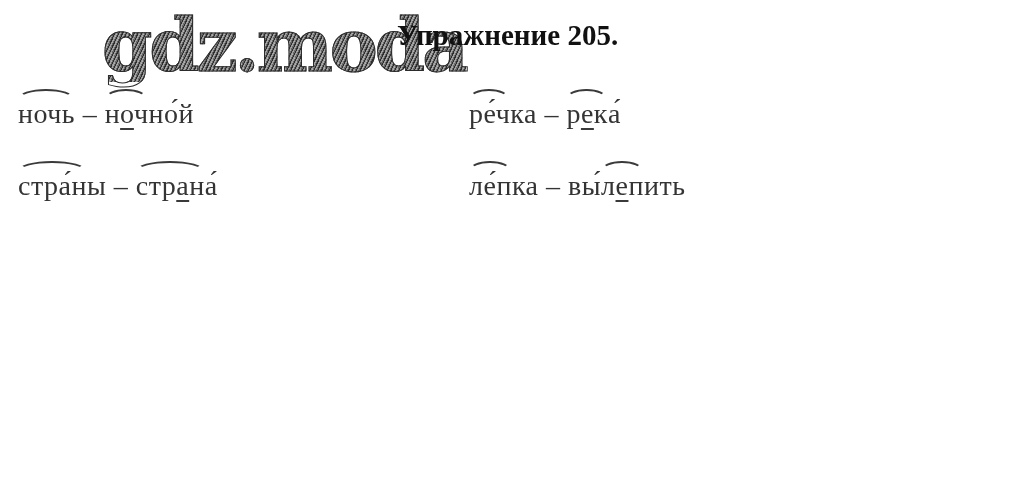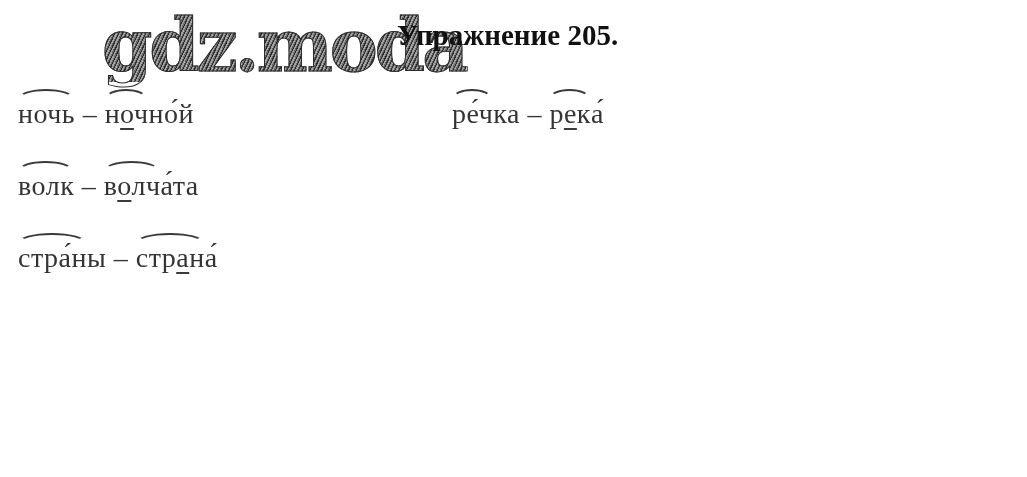--- a/index.html
+++ b/index.html
@@ -53,21 +53,21 @@
   }
   
   .col {
     position: absolute;
     top: 84px;
     display: flex;
     flex-direction: column;
     justify-content: flex-end;
   }
   .col-left  { left: 18px;  }
-  .col-right { left: 452px; }
+  .col-right { left: 469px; }
   .pair {
     height: 72px;
     box-sizing: border-box;
     padding-top: 13px;
     font-size: 28px;
     line-height: 34px;
     letter-spacing: 0.5px;
     white-space: nowrap;
   }
   
@@ -96,19 +96,19 @@
   }
 </style>
 </head>
 <body>
 
 <div class="stage">
   <div class="logo">gdz.moda</div>
   <div class="title">Упражнение 205.</div>
   <div class="col col-left" id="col-left">
       <div class="pair"><span class="arc"><span>ночь</span></span><span> – </span><span class="arc"><span>н</span><span class="u">о</span><span>ч</span></span><span>но́й</span></div>
-      <div class="pair"><span class="arc"><span>волк</span></span><span> – </span><span class="arc"><span>в</span><span class="u">о</span><span>лч</span></span><span>а́та</span></div>
       <div class="pair"><span class="arc"><span>стра́н</span></span><span>ы – </span><span class="arc"><span>стр</span><span class="u">а</span><span>н</span></span><span>а́</span></div>
     </div>
   <div class="col col-right" id="col-right">
       <div class="pair"><span class="arc"><span>ре́ч</span></span><span>ка – </span><span class="arc"><span>р</span><span class="u">е</span><span>к</span></span><span>а́</span></div>
+      <div class="pair"><span class="arc"><span>ле́п</span></span><span>ка – вы́</span><span class="arc"><span>л</span><span class="u">е</span><span>п</span></span><span>ить</span></div>
     </div>
 </div>
 
 </body></html>

